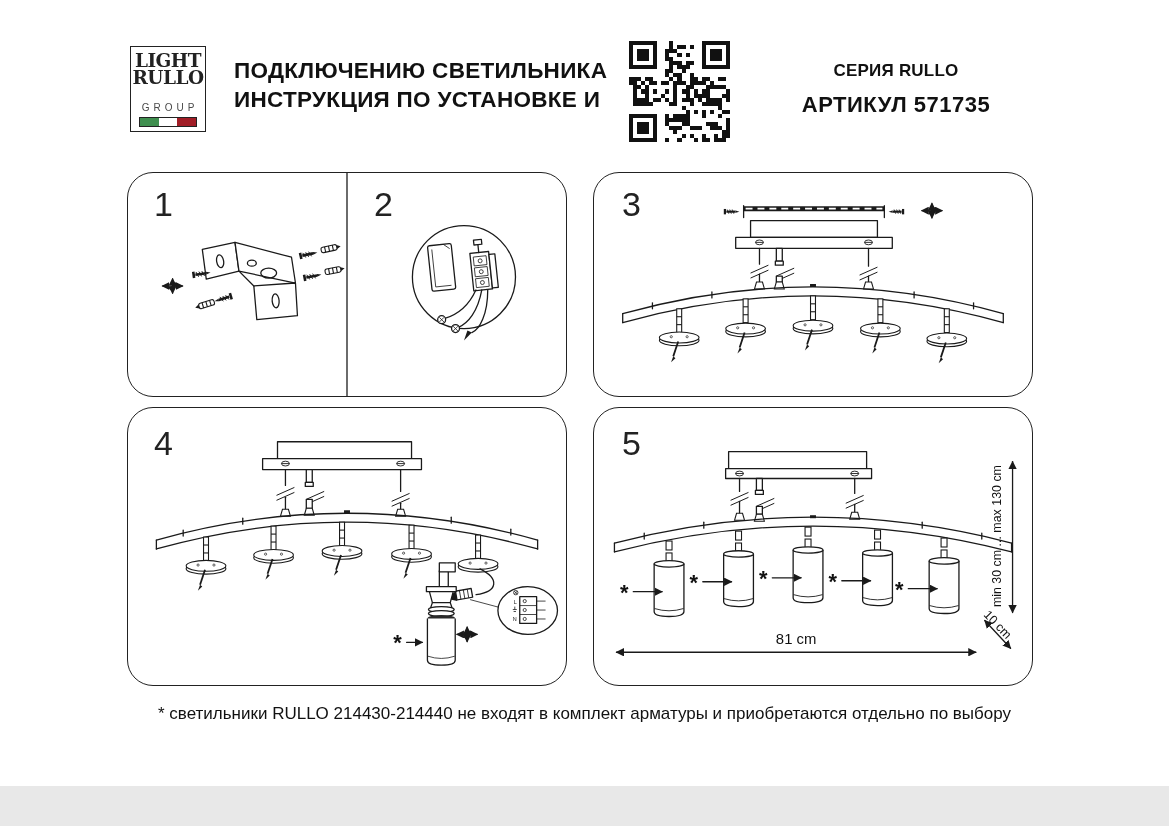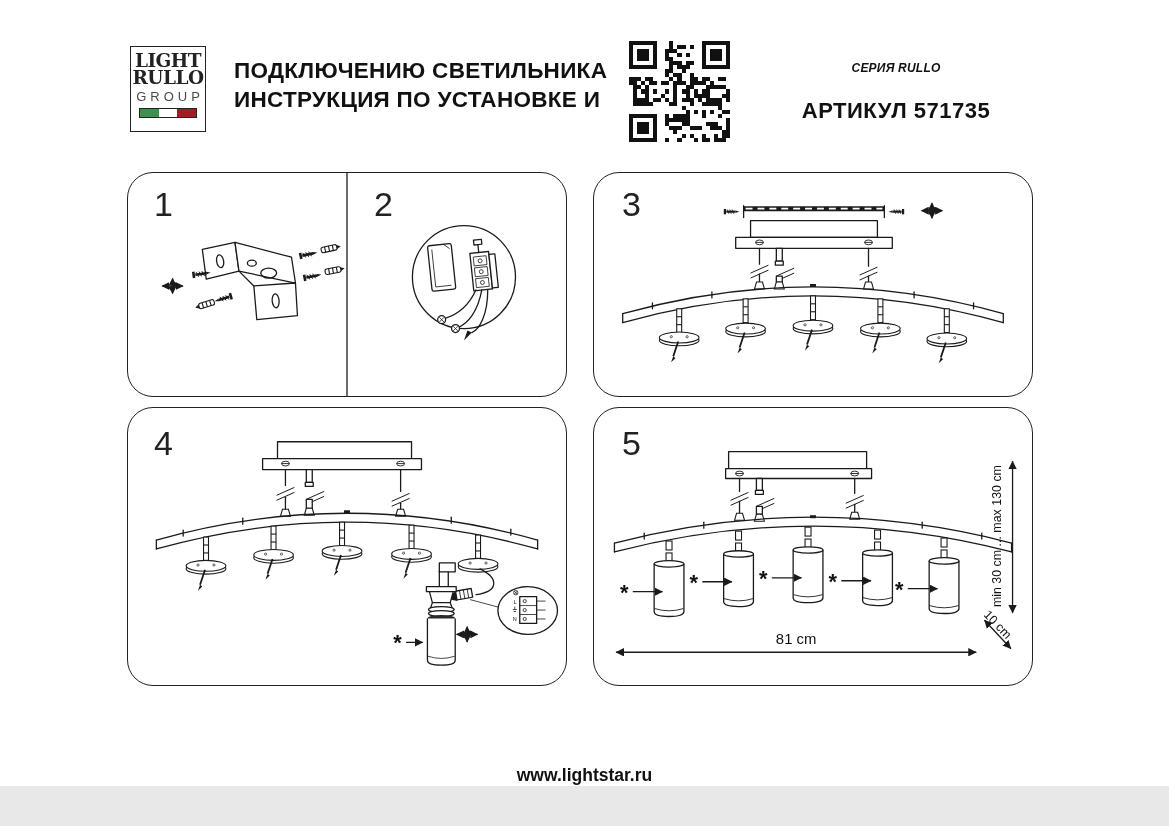--- a/index.html
+++ b/index.html
@@ -3,30 +3,30 @@
 <meta charset="utf-8">
 <style>
   html,body{margin:0;padding:0;background:#e8e8e8;}
   .page{position:relative;width:1169px;height:786px;background:#fff;overflow:hidden;
         font-family:"Liberation Sans",sans-serif;color:#111;}
   
   .logo{position:absolute;left:130px;top:46px;width:76px;height:86px;border:1.5px solid #222;
         box-sizing:border-box;text-align:center;padding-top:6px;background:#fff;}
   .logo-word{font-family:"DejaVu Serif",serif;font-weight:bold;font-size:18.5px;line-height:16.5px;
         letter-spacing:-0.5px;color:#222;}
-  .logo-group{font-size:13px;letter-spacing:4px;color:#4a4a4a;margin-top:3px;text-indent:4px;}
+  .logo-group{font-size:10px;letter-spacing:4px;color:#4a4a4a;margin-top:16px;text-indent:4px;}
   .logo-flag{margin:4px auto 0;width:56px;height:8px;border:1px solid #222;display:flex;box-sizing:content-box;}
   .logo-flag span{flex:1;height:100%;}
   .title{position:absolute;left:234px;top:56px;font-size:22.5px;font-weight:bold;line-height:29px;
         letter-spacing:0.3px;color:#111;}
   .qr{position:absolute;left:629px;top:41px;width:101px;height:101px;background:#fff;shape-rendering:crispEdges;}
   .qr rect{fill:#111;}
   .series-block{position:absolute;left:790px;top:61px;width:212px;text-align:center;}
-  .series{font-size:12px;font-weight:bold;letter-spacing:0.2px;font-style:italic;}
-  .article{font-size:22px;font-weight:bold;letter-spacing:0.5px;margin-top:23px;}
+  .series{font-size:17px;font-weight:bold;letter-spacing:0.2px;}
+  .article{font-size:22px;font-weight:bold;letter-spacing:0.5px;margin-top:11px;}
   
   .panel{position:absolute;border:1.6px solid #222;border-radius:26px;background:#fff;box-sizing:border-box;}
   .panel svg{display:block;width:100%;height:100%;}
   #p12{left:127px;top:172px;width:440px;height:225px;}
   #p3 {left:593px;top:172px;width:440px;height:225px;}
   #p4 {left:127px;top:407px;width:440px;height:279px;}
   #p5 {left:593px;top:407px;width:440px;height:279px;}
   .stepnum{position:absolute;font-size:34px;font-weight:400;color:#222;line-height:1;}
   
   .ln{stroke:#1a1a1a;stroke-width:1.3;fill:none;stroke-linejoin:round;stroke-linecap:round;}
@@ -691,14 +691,14 @@
         <line class="ln" x1="22" y1="246" x2="384" y2="246" marker-start="url(#arr)" marker-end="url(#arr)"></line>
         <text class="dimbig" x="203" y="238" text-anchor="middle">81 cm</text>
         <line class="ln" x1="421" y1="54" x2="421" y2="206" marker-start="url(#arr)" marker-end="url(#arr)"></line>
         <text class="dim" transform="translate(409,129) rotate(-90)" text-anchor="middle">min 30 cm ... max 130 cm</text>
         <line class="ln" x1="393" y1="214" x2="419" y2="242" marker-start="url(#arr)" marker-end="url(#arr)"></line>
         <text class="dim" transform="translate(403,221) rotate(46)" text-anchor="middle">10 cm</text>
       </g>
     </svg>
   </div>
 
-  <div class="site">www.lightstar.ru</div>
+  <div class="note">* светильники RULLO 214430-214440 не входят в комплект арматуры и приобретаются отдельно по выбору</div>
 </div>
 
 </body></html>

